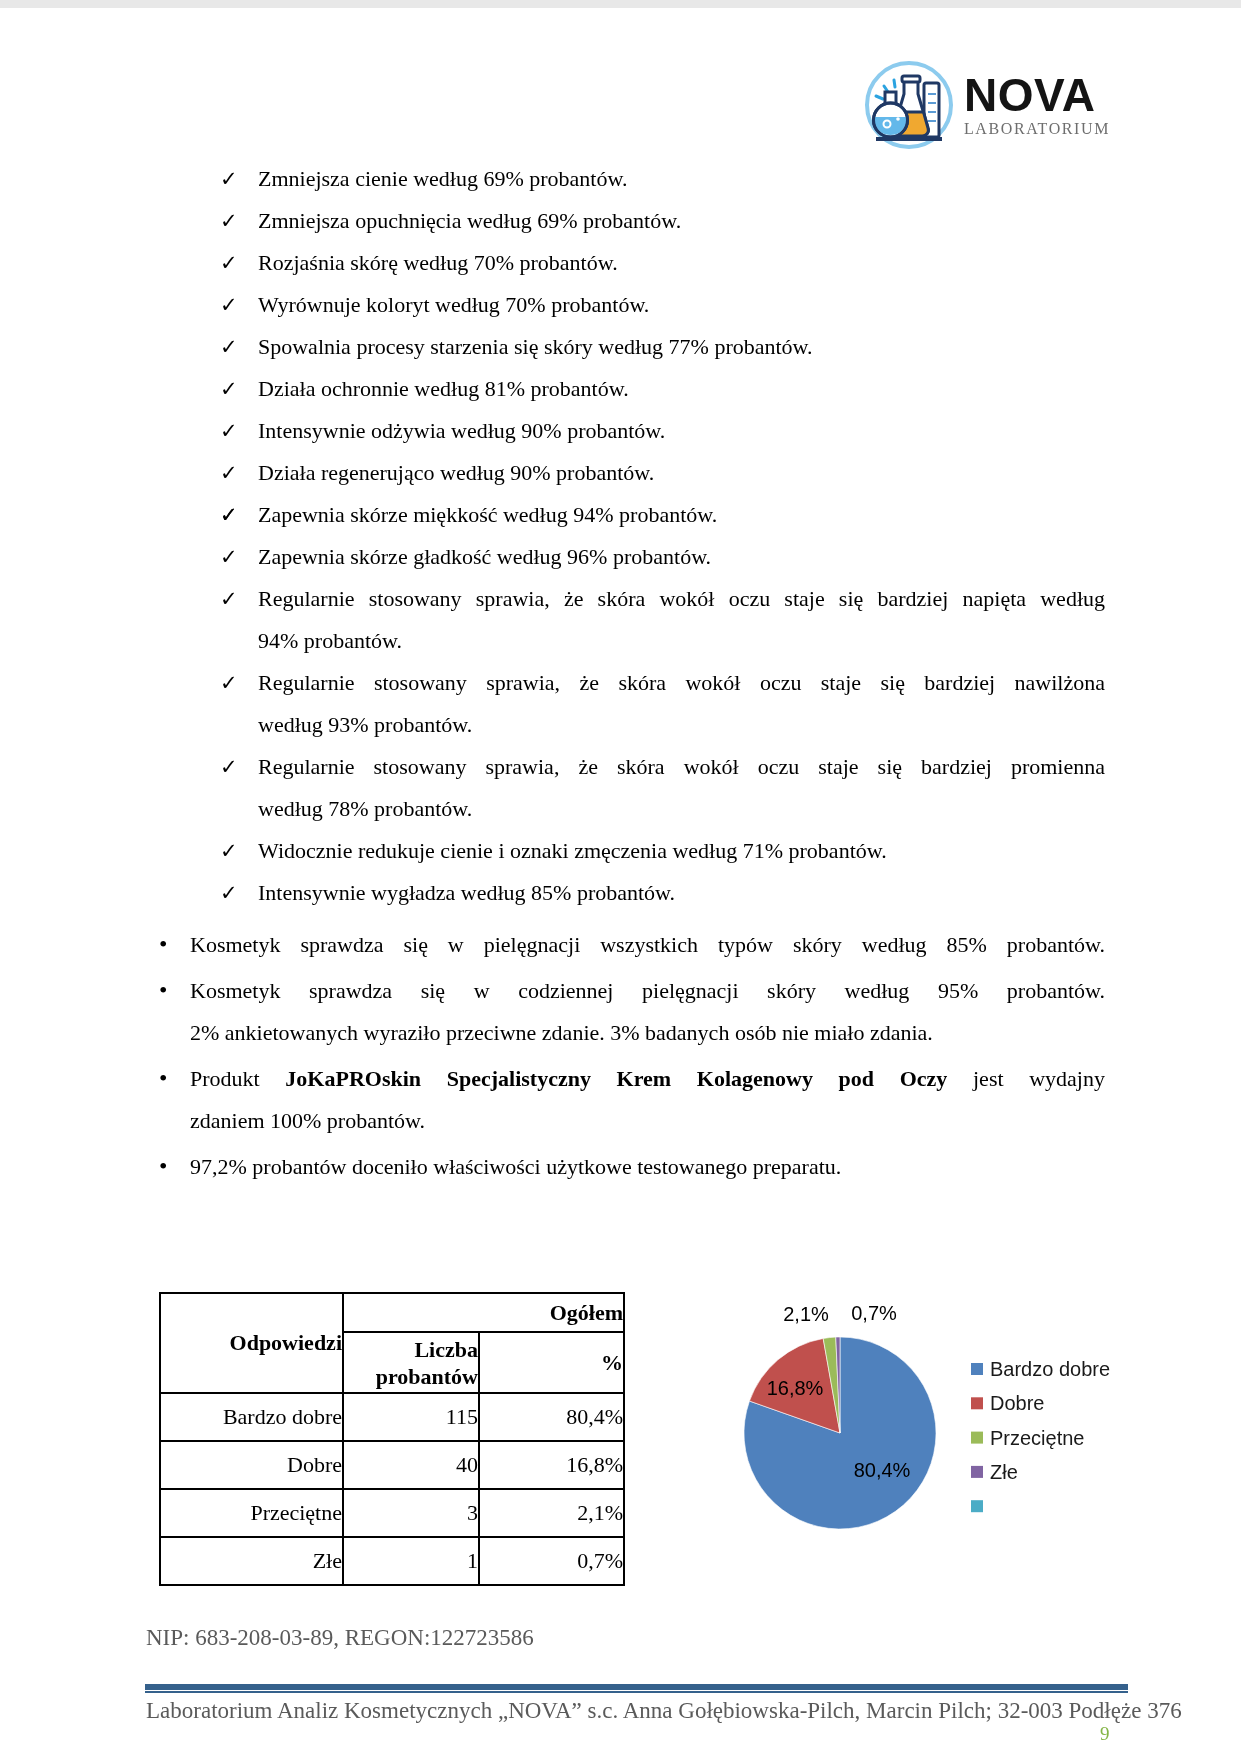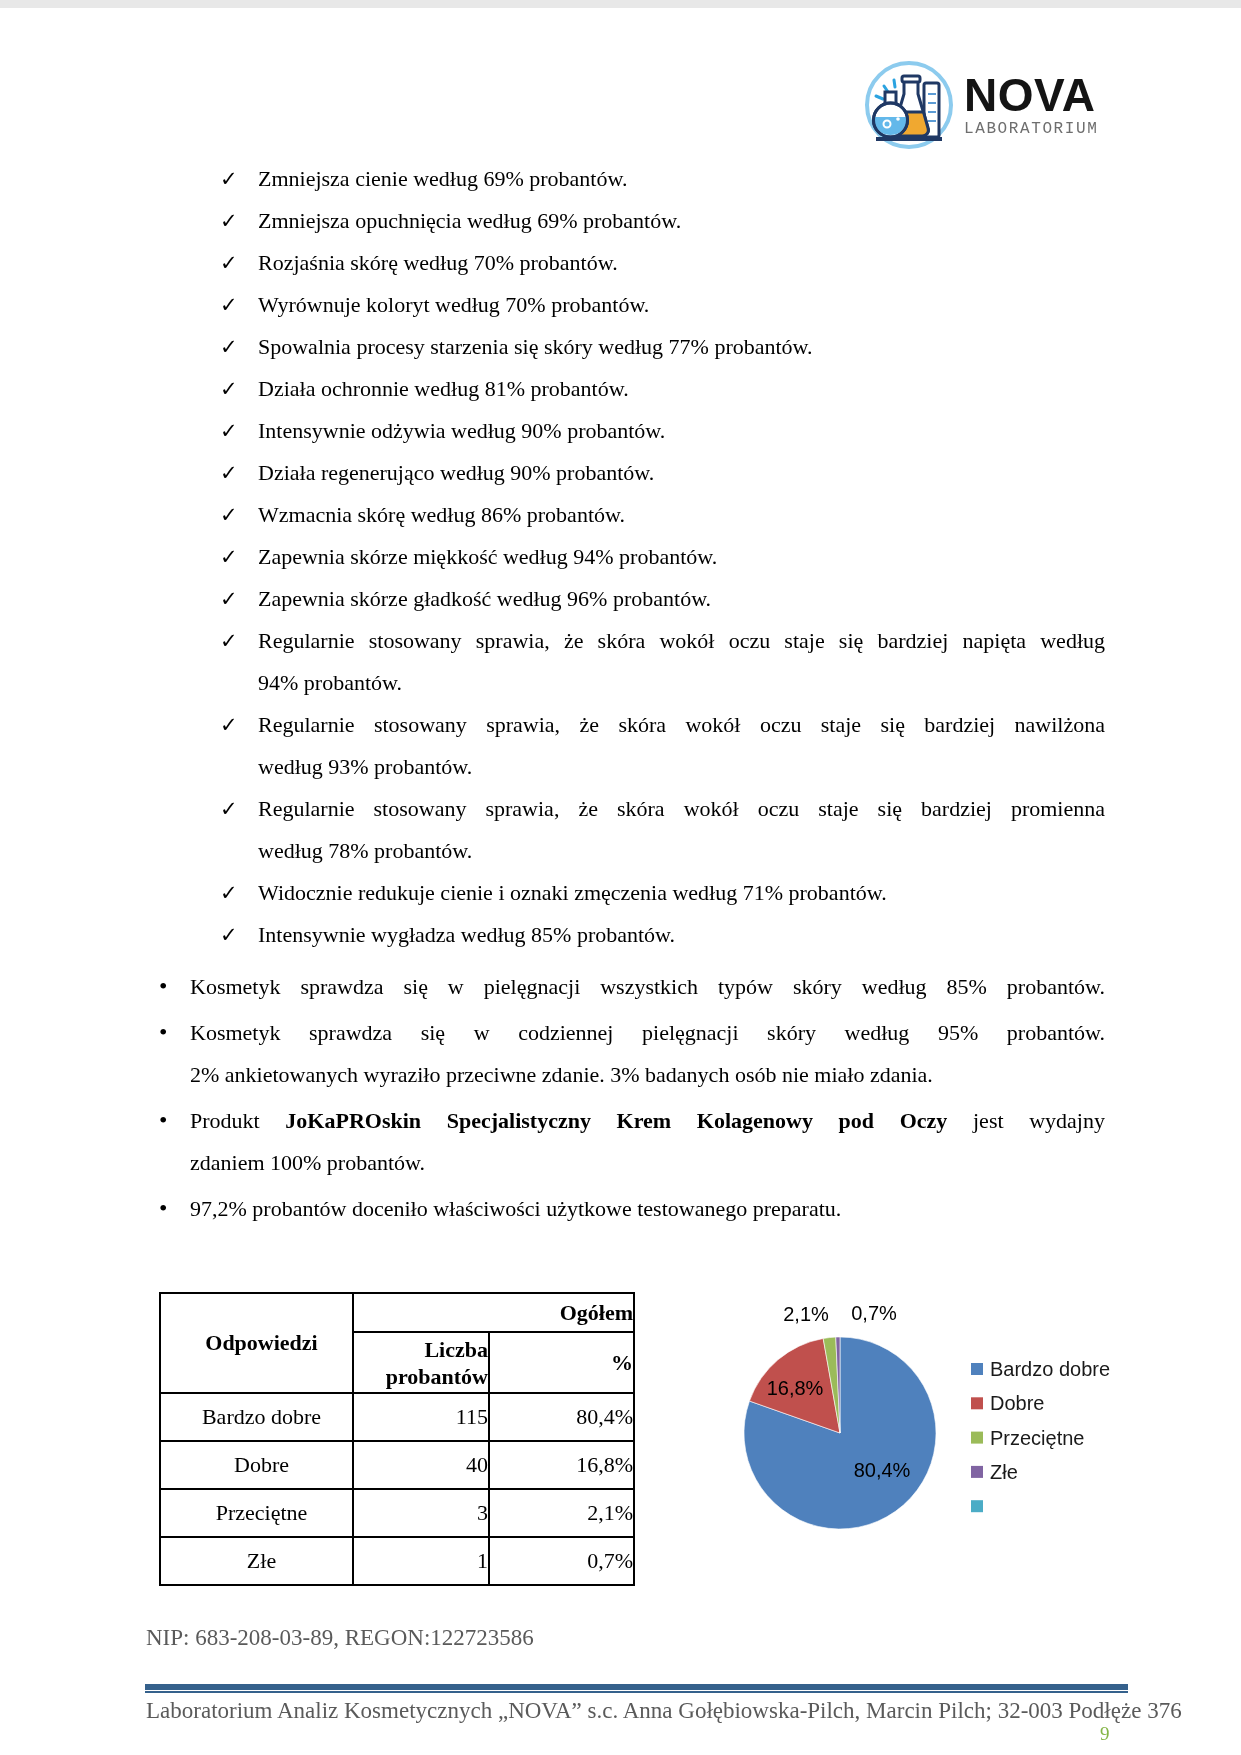--- a/index.html
+++ b/index.html
@@ -4,21 +4,21 @@
 <style>
   html,body{margin:0;padding:0;background:#e8e8e8;}
   .page{position:relative;width:1241px;height:1755px;background:#ffffff;margin:8px auto;
         font-family:"Liberation Serif","DejaVu Serif",serif;color:#000;overflow:hidden;}
 
   
   .logo{position:absolute;left:862px;top:50px;display:flex;align-items:center;gap:8px;}
   .logo-icon svg{width:94px;height:94px;display:block;}
   .logo-name{font-family:"Liberation Sans","DejaVu Sans",sans-serif;font-weight:bold;
              font-size:46px;line-height:44px;color:#141414;letter-spacing:.5px;}
-  .logo-sub{font-family:Liberation Mono, monospace;font-size:16px;color:#6e6e6e;
+  .logo-sub{font-family:Liberation Serif, serif;font-size:16px;color:#6e6e6e;
             letter-spacing:1.6px;margin-top:3px;}
 
   
   .content{position:absolute;left:148px;top:150px;width:957px;font-size:22px;line-height:42px;}
   ul{list-style:none;margin:0;padding:0;}
   .checklist li{position:relative;padding-left:110px;}
   .checklist .mark{position:absolute;left:72px;top:0;font-family:"DejaVu Sans",sans-serif;font-size:21px;}
   .bulletlist{margin-top:10px;}
   .bulletlist li{position:relative;padding-left:42px;}
   .bulletlist li + li{margin-top:4px;}
@@ -30,21 +30,21 @@
   .table-wrap{position:absolute;left:159px;top:1284px;}
   table{border-collapse:collapse;table-layout:fixed;font-size:22px;}
   td,th{border:2px solid #000;vertical-align:middle;padding:0;overflow:hidden;}
   th{font-weight:bold;text-align:right;}
   .c-answer{width:181px;}
   .c-count{width:134px;}
   .c-pct{width:143px;}
   .row-group{height:39px;}
   .row-sub{height:61px;}
   .row-data{height:48px;}
-  .cell-left{text-align:center;padding-left:10px;}
+  .cell-left{text-align:right;}
   .cell-center{text-align:right;}
   .subhdr{line-height:27px;}
 
   
   .chart{position:absolute;left:620px;top:1260px;width:621px;height:380px;
          font-family:"Liberation Sans","DejaVu Sans",sans-serif;}
   .chart svg{position:absolute;left:0;top:0;}
 
   
   .footer-rule{position:absolute;left:145px;top:1676px;width:983px;}
@@ -132,21 +132,20 @@
         <li>
           <span class="mark">✓</span>
           <div class="line">Intensywnie odżywia według 90% probantów.</div>
         </li>
         <li>
           <span class="mark">✓</span>
           <div class="line">Działa regenerująco według 90% probantów.</div>
         </li>
         <li>
           <span class="mark">✓</span>
-          <div class="line">Wzmacnia skórę według 86% probantów.</div>
         </li>
         <li>
           <span class="mark">✓</span>
           <div class="line">Zapewnia skórze miękkość według 94% probantów.</div>
         </li>
         <li>
           <span class="mark">✓</span>
           <div class="line">Zapewnia skórze gładkość według 96% probantów.</div>
         </li>
         <li>

